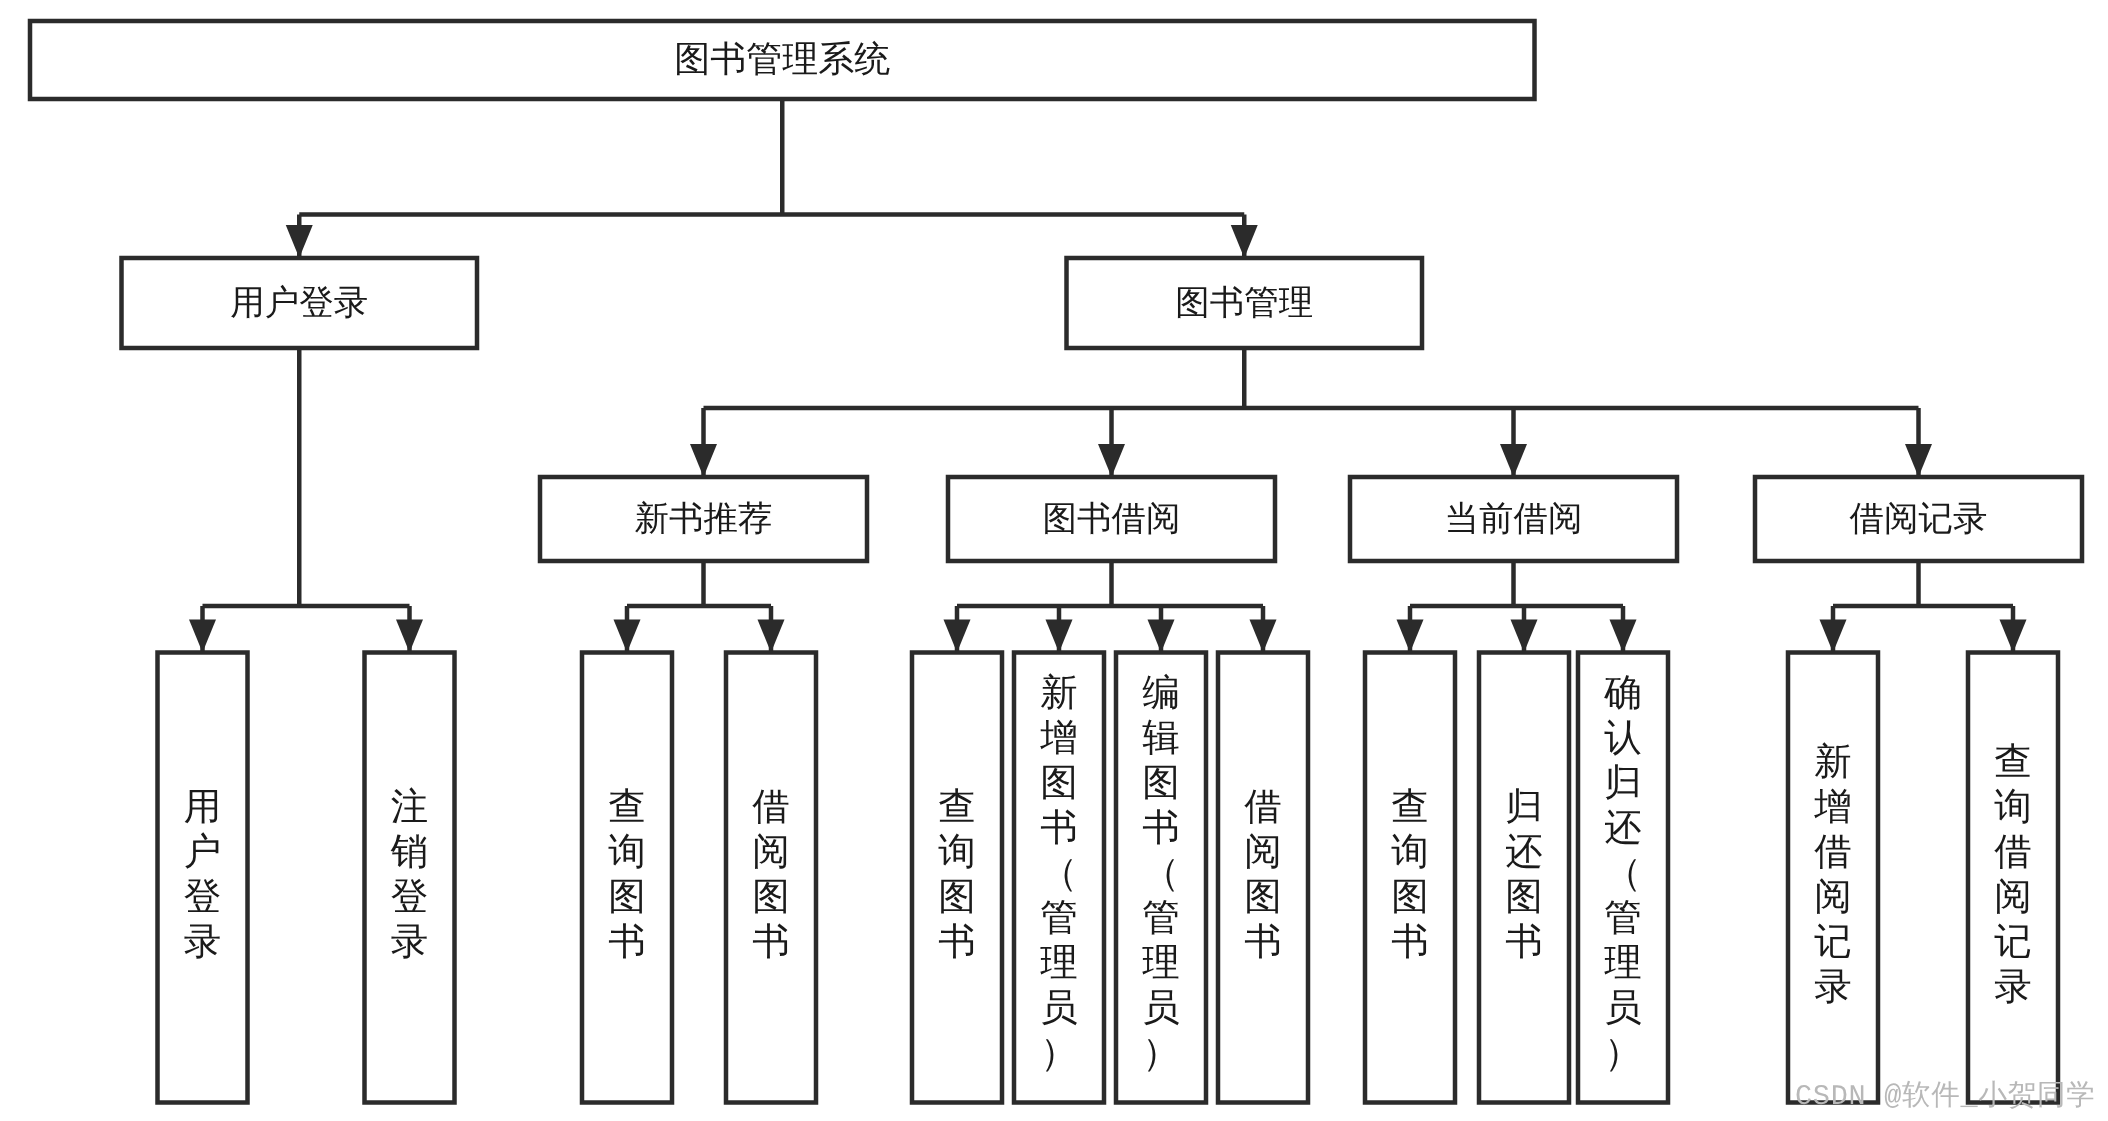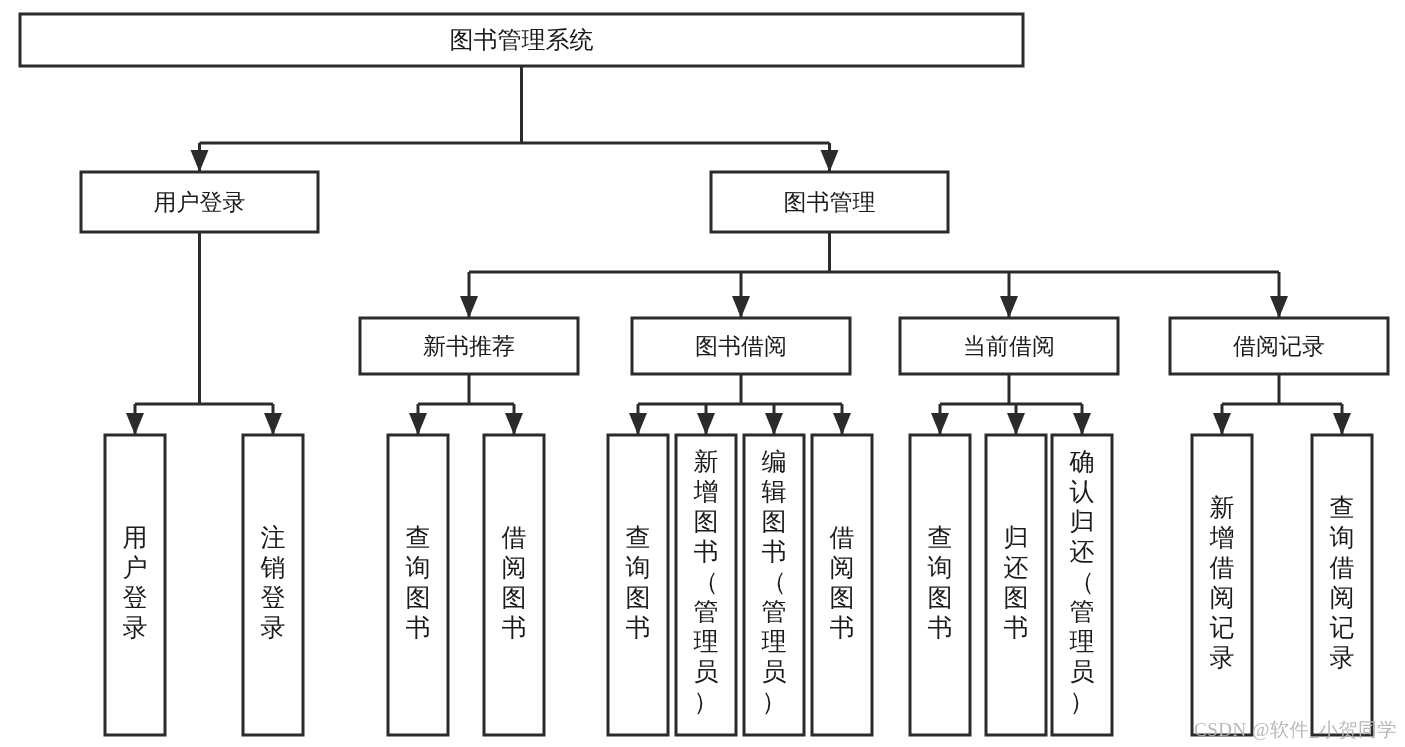--- a/index.html
+++ b/index.html
@@ -21,21 +21,21 @@
     text-anchor:middle;dominant-baseline:middle;
   }
   .node-label.root-label{font-size:24px;}
   .leaf-char{
     font-family:"DejaVu Sans","Liberation Sans",sans-serif;
     font-size:25px;fill:#1a1a1a;
     text-anchor:middle;
   }
   .watermark{
     position:absolute;right:8px;bottom:4px;
-    font-family:Liberation Serif, serif;
+    font-family:Liberation Mono, monospace;
     font-size:19px;color:#b8b8b8;
     white-space:nowrap;
     pointer-events:none;
     letter-spacing:0.5px;
   }
 </style>
 </head>
 <body>
 
 <svg id="diagram" viewBox="0 0 1405 747" xmlns="http://www.w3.org/2000/svg">

